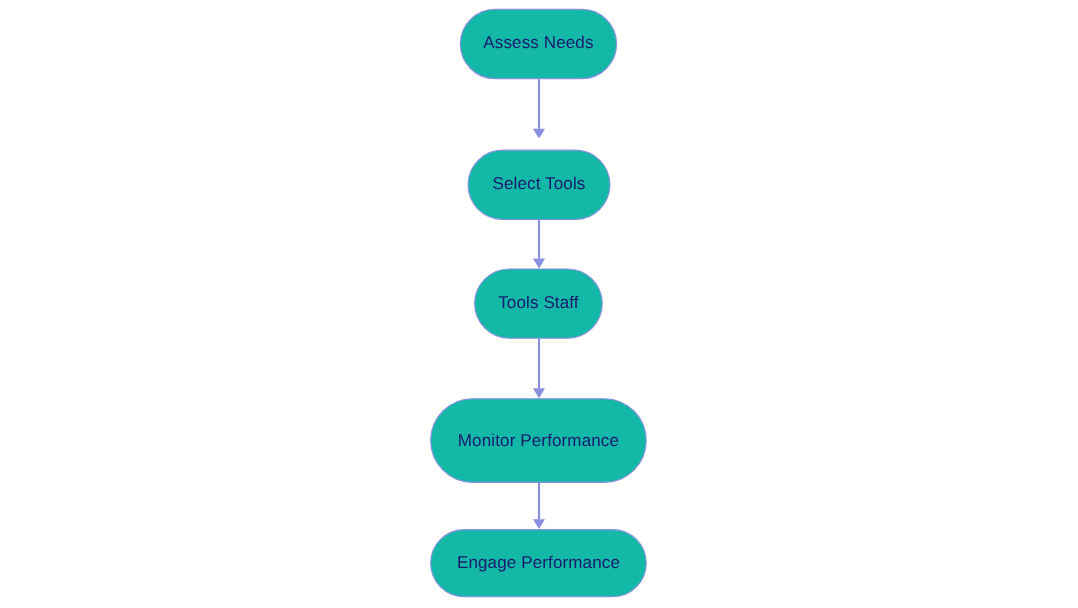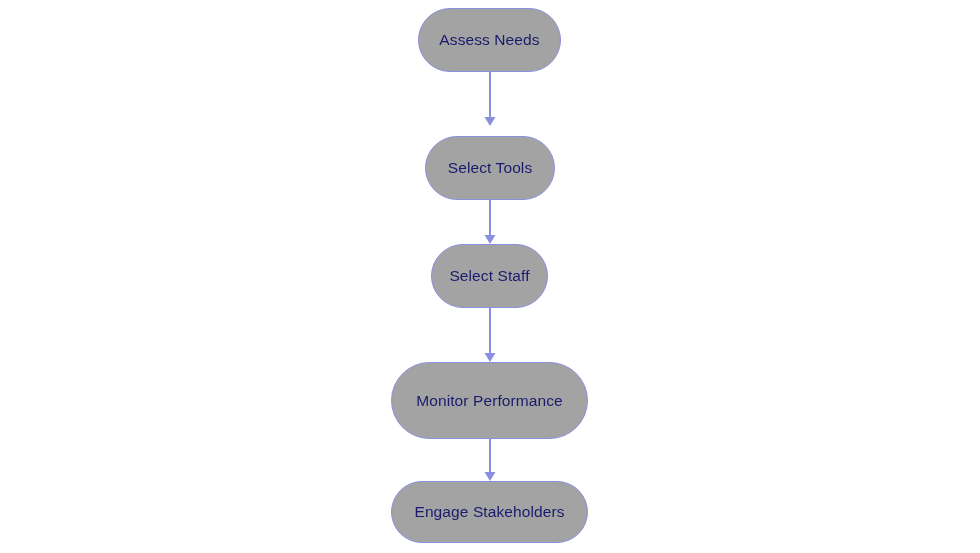--- a/index.html
+++ b/index.html
@@ -23,21 +23,21 @@
     position: absolute;
     top: 0;
     left: 0;
     width: 980px;
     height: 553px;
     pointer-events: none;
   }
   .flow-node {
     position: absolute;
     box-sizing: border-box;
-    background: #a3a3a3;
+    background: #14b8a6;
     border: 1.4px solid #8a8fe0;
     border-radius: 999px;
     display: flex;
     align-items: center;
     justify-content: center;
     color: #1a1a6e;
     font-size: 15.5px;
     font-family: "Liberation Sans", "DejaVu Sans", sans-serif;
     font-weight: 400;
     letter-spacing: 0.1px;
@@ -80,24 +80,24 @@
 
   <div class="flow-node" style="left:418px; top:8px; width:143px; height:64px;">
     <span class="node-label">Assess Needs</span>
   </div>
 
   <div class="flow-node" style="left:425px; top:136px; width:130px; height:64px;">
     <span class="node-label">Select Tools</span>
   </div>
 
   <div class="flow-node" style="left:431px; top:244px; width:117px; height:64px;">
-    <span class="node-label">Select Staff</span>
+    <span class="node-label">Tools Staff</span>
   </div>
 
   <div class="flow-node" style="left:391px; top:362px; width:197px; height:77px;">
     <span class="node-label">Monitor Performance</span>
   </div>
 
   <div class="flow-node" style="left:391px; top:481px; width:197px; height:62px;">
-    <span class="node-label">Engage Stakeholders</span>
+    <span class="node-label">Engage Performance</span>
   </div>
 
 </div>
 
 </body></html>

